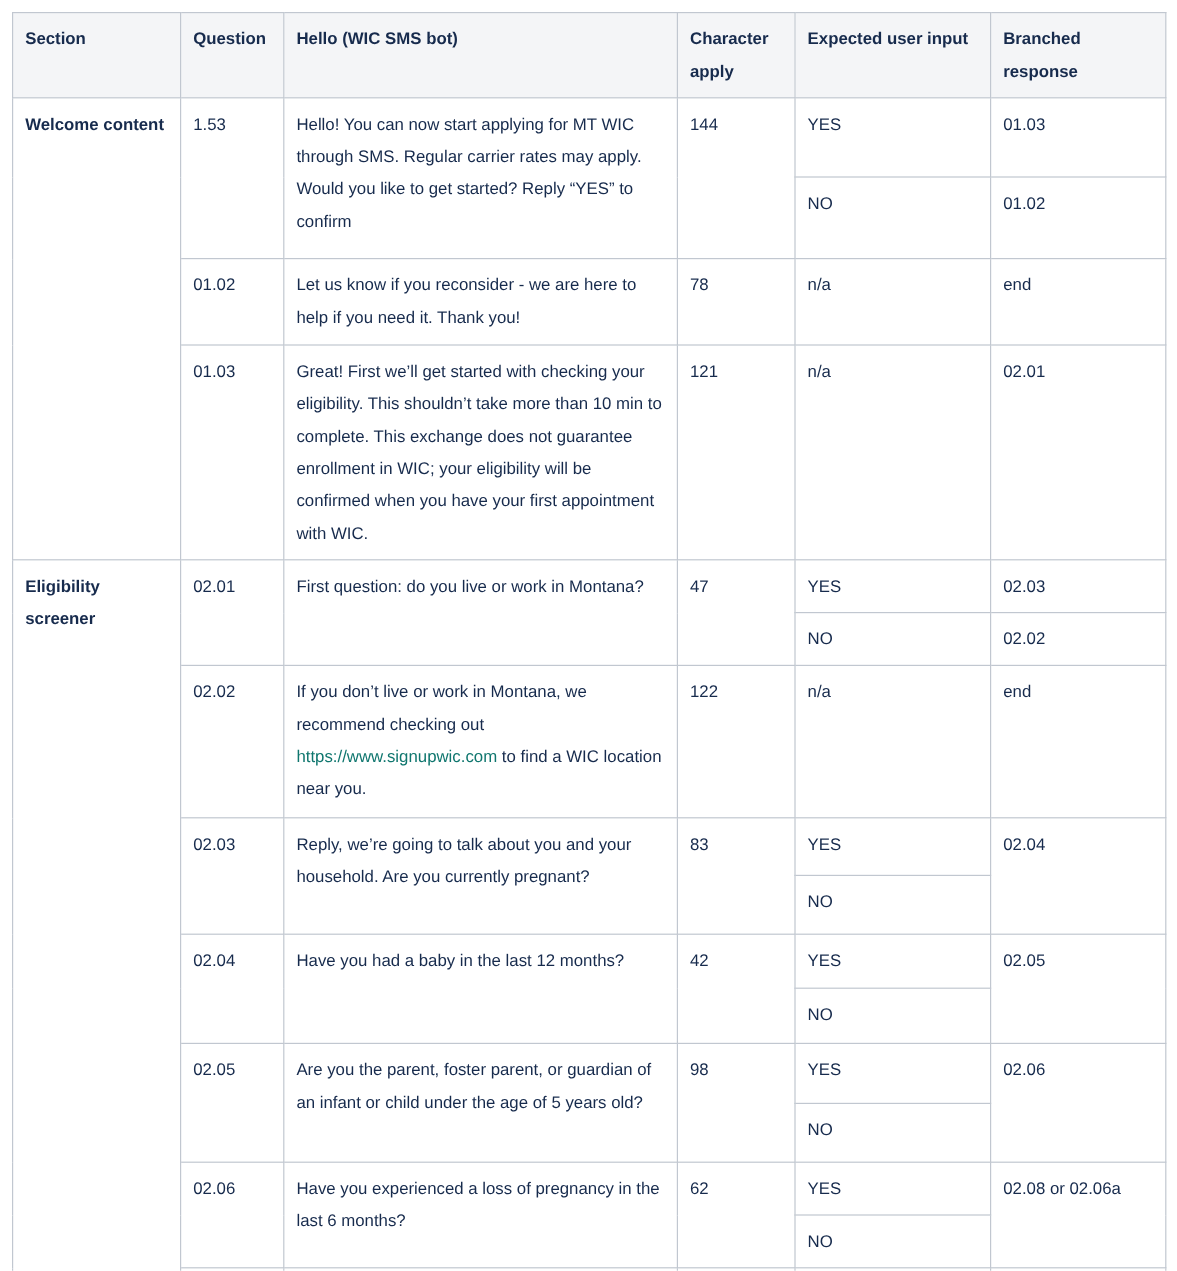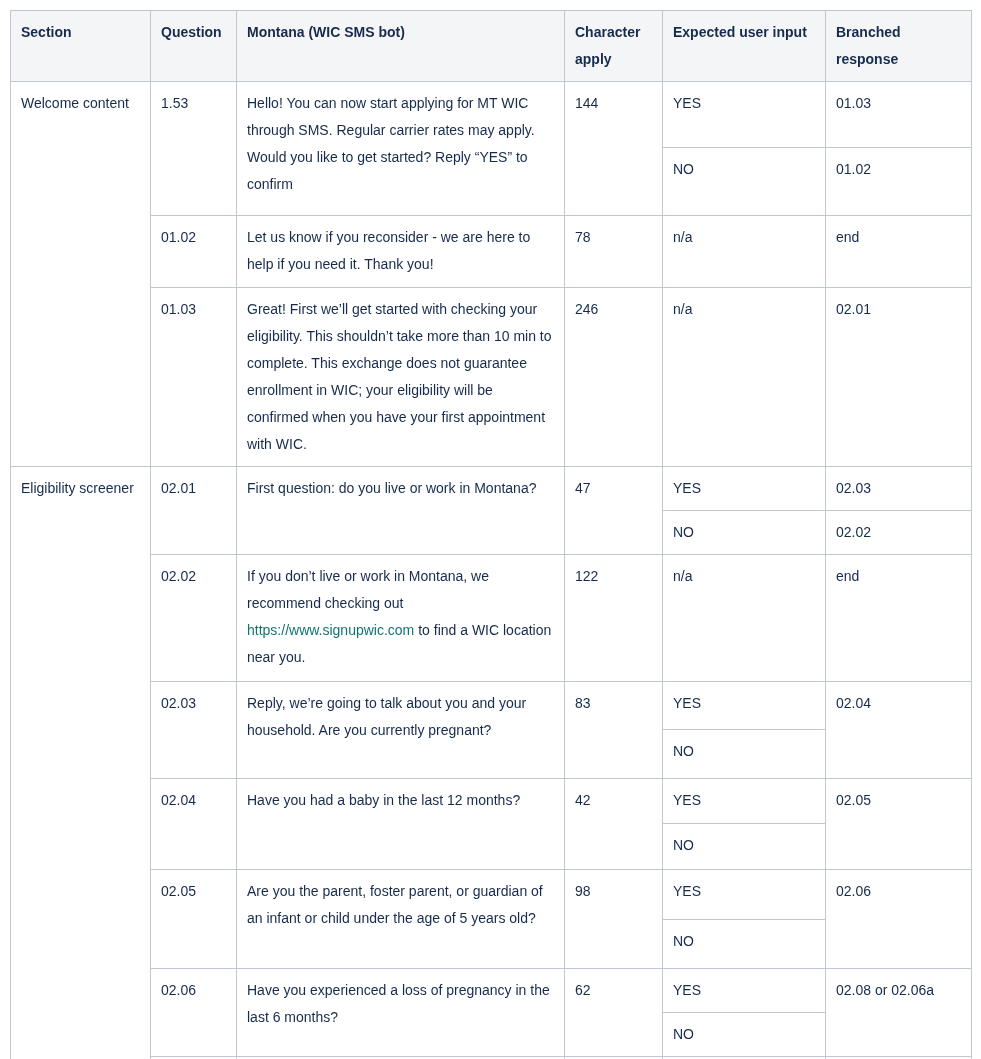--- a/index.html
+++ b/index.html
@@ -31,21 +31,21 @@
     font-size: 14px;
     line-height: 27px;
     overflow: hidden;
     word-wrap: break-word;
   }
   table.flow th {
     background: #f4f5f7;
     font-weight: 700;
     margin-top: 13px;
   }
-  td.section-cell { font-weight: 400; }
+  td.section-cell { font-weight: 700; }
   a.wic-link {
     color: #0f766e;
     text-decoration: none;
     cursor: pointer;
   }
 </style>
 </head>
 <body>
 
 <div class="viewport">
@@ -56,21 +56,21 @@
       <col style="width:328px">
       <col style="width:98px">
       <col style="width:163px">
       <col style="width:146px">
     </colgroup>
 
     <tbody>
         <tr style="height:69px">
       <th>Section</th>
       <th>Question</th>
-      <th>Montana (WIC SMS bot)</th>
+      <th>Hello (WIC SMS bot)</th>
       <th>Character apply</th>
       <th>Expected user input</th>
       <th>Branched response</th>
     </tr>
 
     <tr style="height:66px">
       <td class="section-cell" rowspan="4">Welcome content</td>
       <td rowspan="2">1.53</td>
       <td rowspan="2">Hello! You can now start applying for MT WIC through SMS. Regular carrier rates may apply. Would you like to get started? Reply “YES” to confirm</td>
       <td rowspan="2">144</td>
@@ -87,21 +87,21 @@
       <td>01.02</td>
       <td>Let us know if you reconsider - we are here to help if you need it. Thank you!</td>
       <td>78</td>
       <td>n/a</td>
       <td>end</td>
     </tr>
 
     <tr style="height:178px">
       <td>01.03</td>
       <td>Great! First we’ll get started with checking your eligibility. This shouldn’t take more than 10 min to complete. This exchange does not guarantee enrollment in WIC; your eligibility will be confirmed when you have your first appointment with WIC.</td>
-      <td>246</td>
+      <td>121</td>
       <td>n/a</td>
       <td>02.01</td>
     </tr>
 
     <tr style="height:44px">
       <td class="section-cell" rowspan="12">Eligibility screener</td>
       <td rowspan="2">02.01</td>
       <td rowspan="2">First question: do you live or work in Montana?</td>
       <td rowspan="2">47</td>
       <td>YES</td>

